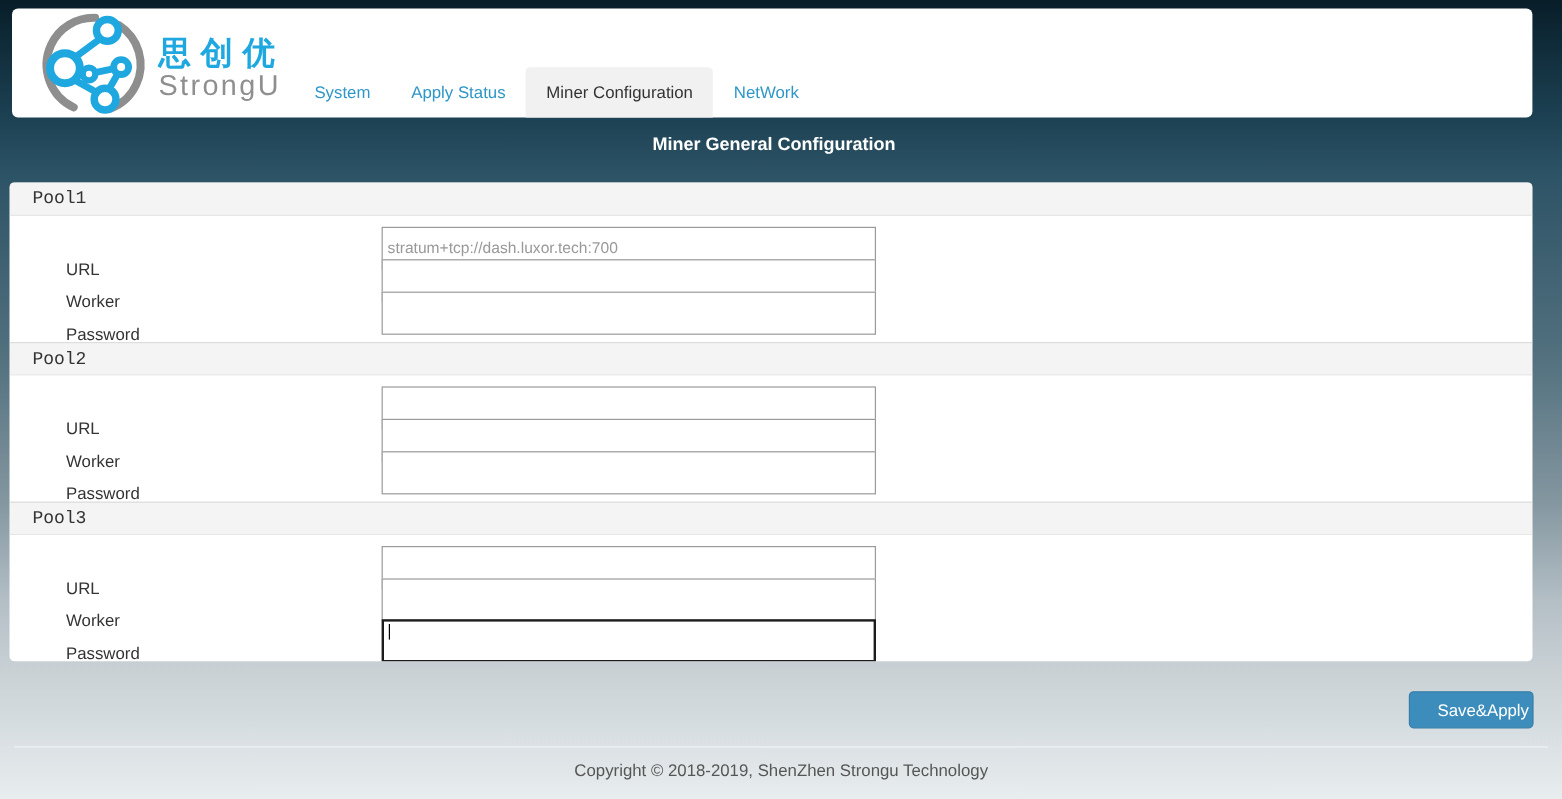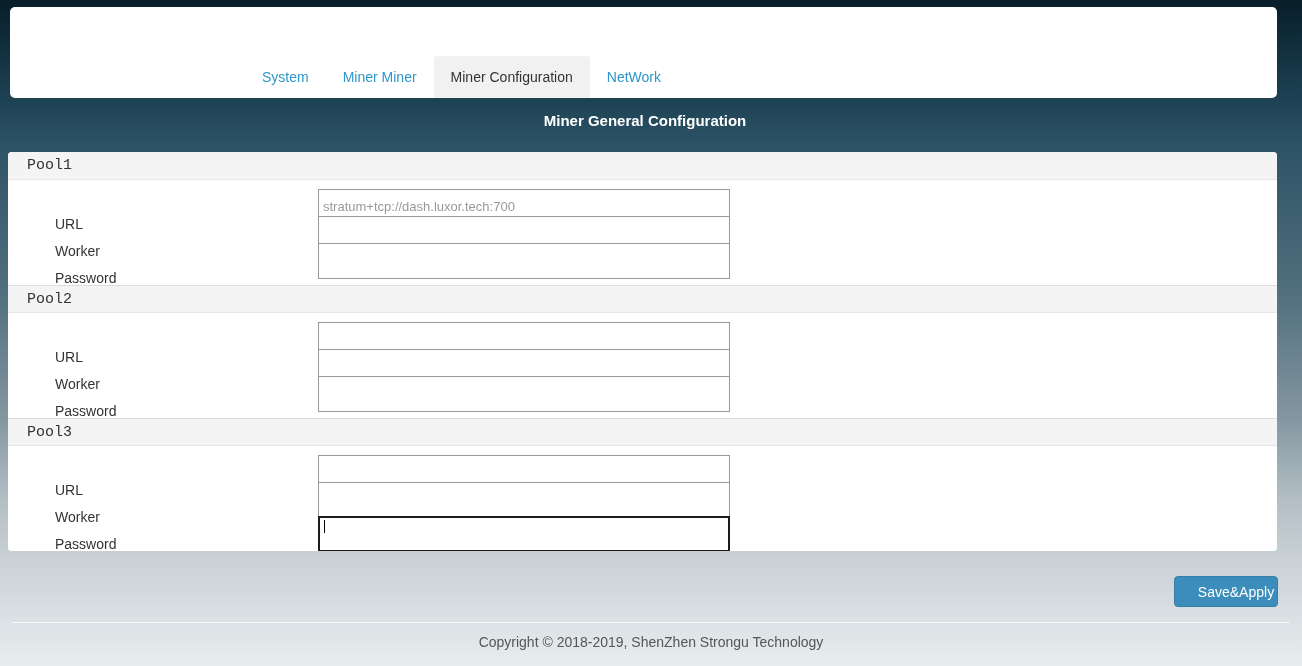--- a/index.html
+++ b/index.html
@@ -98,24 +98,40 @@
     position: absolute; top: 634px; left: 0; width: 1302px;
     text-align: center; font-size: 14px; color: #565656;
   }
 </style>
 </head>
 <body>
 
 <div class="page">
 
   <div class="header-card">
+    <div class="logo">
+      <svg class="logo-icon" width="96" height="86" viewBox="0 0 100 90" fill="none">
+        <circle cx="50" cy="45" r="41" stroke="#8e8e8e" stroke-width="7" fill="none" stroke-dasharray="112 22 90 34" stroke-linecap="round" transform="rotate(-245 50 45)"></circle>
+        <line x1="33" y1="39" x2="56" y2="22" stroke="#1fa8e0" stroke-width="6"></line>
+        <line x1="31" y1="57" x2="56" y2="71" stroke="#1fa8e0" stroke-width="6"></line>
+        <line x1="50" y1="52" x2="70" y2="48" stroke="#1fa8e0" stroke-width="6"></line>
+        <line x1="63" y1="67" x2="71" y2="53" stroke="#1fa8e0" stroke-width="6"></line>
+        <circle cx="25" cy="48" r="13" stroke="#1fa8e0" stroke-width="7" fill="#ffffff"></circle>
+        <circle cx="62" cy="15" r="9.5" stroke="#1fa8e0" stroke-width="6.5" fill="#ffffff"></circle>
+        <circle cx="60" cy="75" r="9.5" stroke="#1fa8e0" stroke-width="6.5" fill="#ffffff"></circle>
+        <circle cx="46" cy="53" r="5.5" stroke="#1fa8e0" stroke-width="5.5" fill="#ffffff"></circle>
+        <circle cx="74" cy="47" r="6.5" stroke="#1fa8e0" stroke-width="6" fill="#ffffff"></circle>
+      </svg>
+      <div class="brand-cn">思创优</div>
+      <div class="brand-en">StrongU</div>
+    </div>
 
     <nav class="nav">
       <a>System</a>
-      <a>Miner Miner</a>
+      <a>Apply Status</a>
       <a class="active">Miner Configuration</a>
       <a>NetWork</a>
     </nav>
   </div>
 
   <div class="page-title">Miner General Configuration</div>
 
   <div class="content-card">
 
     <section class="pool">

